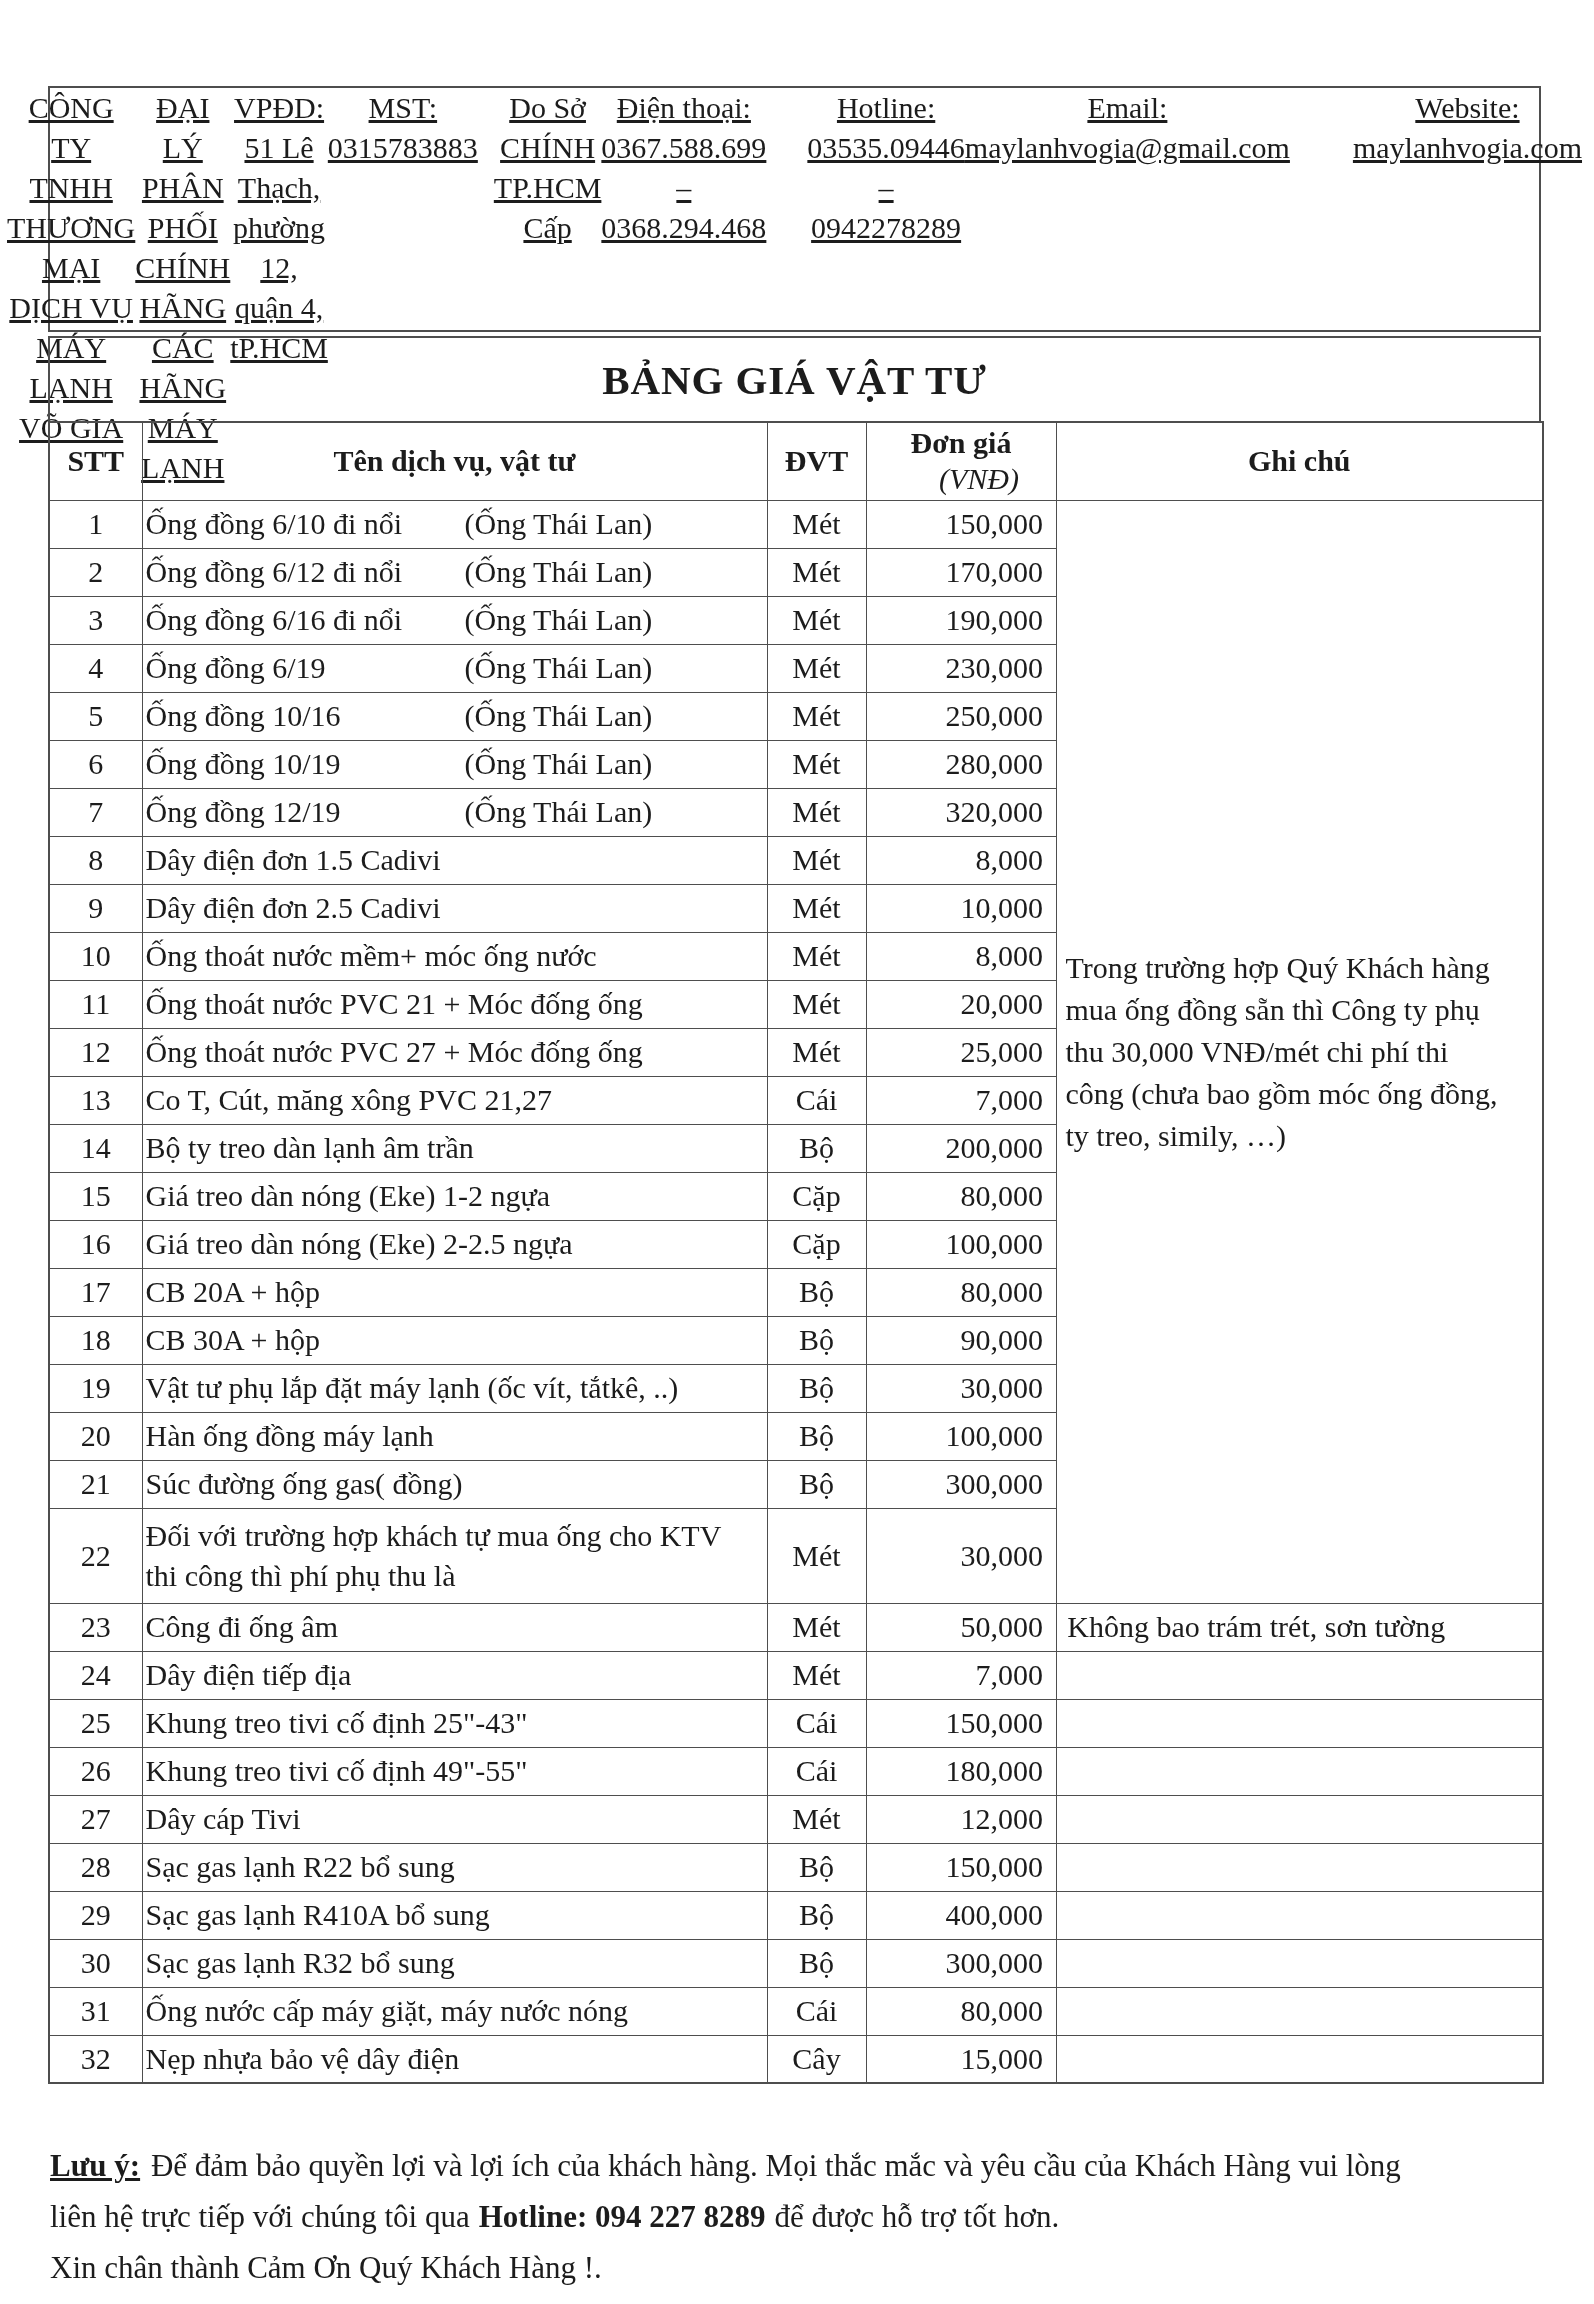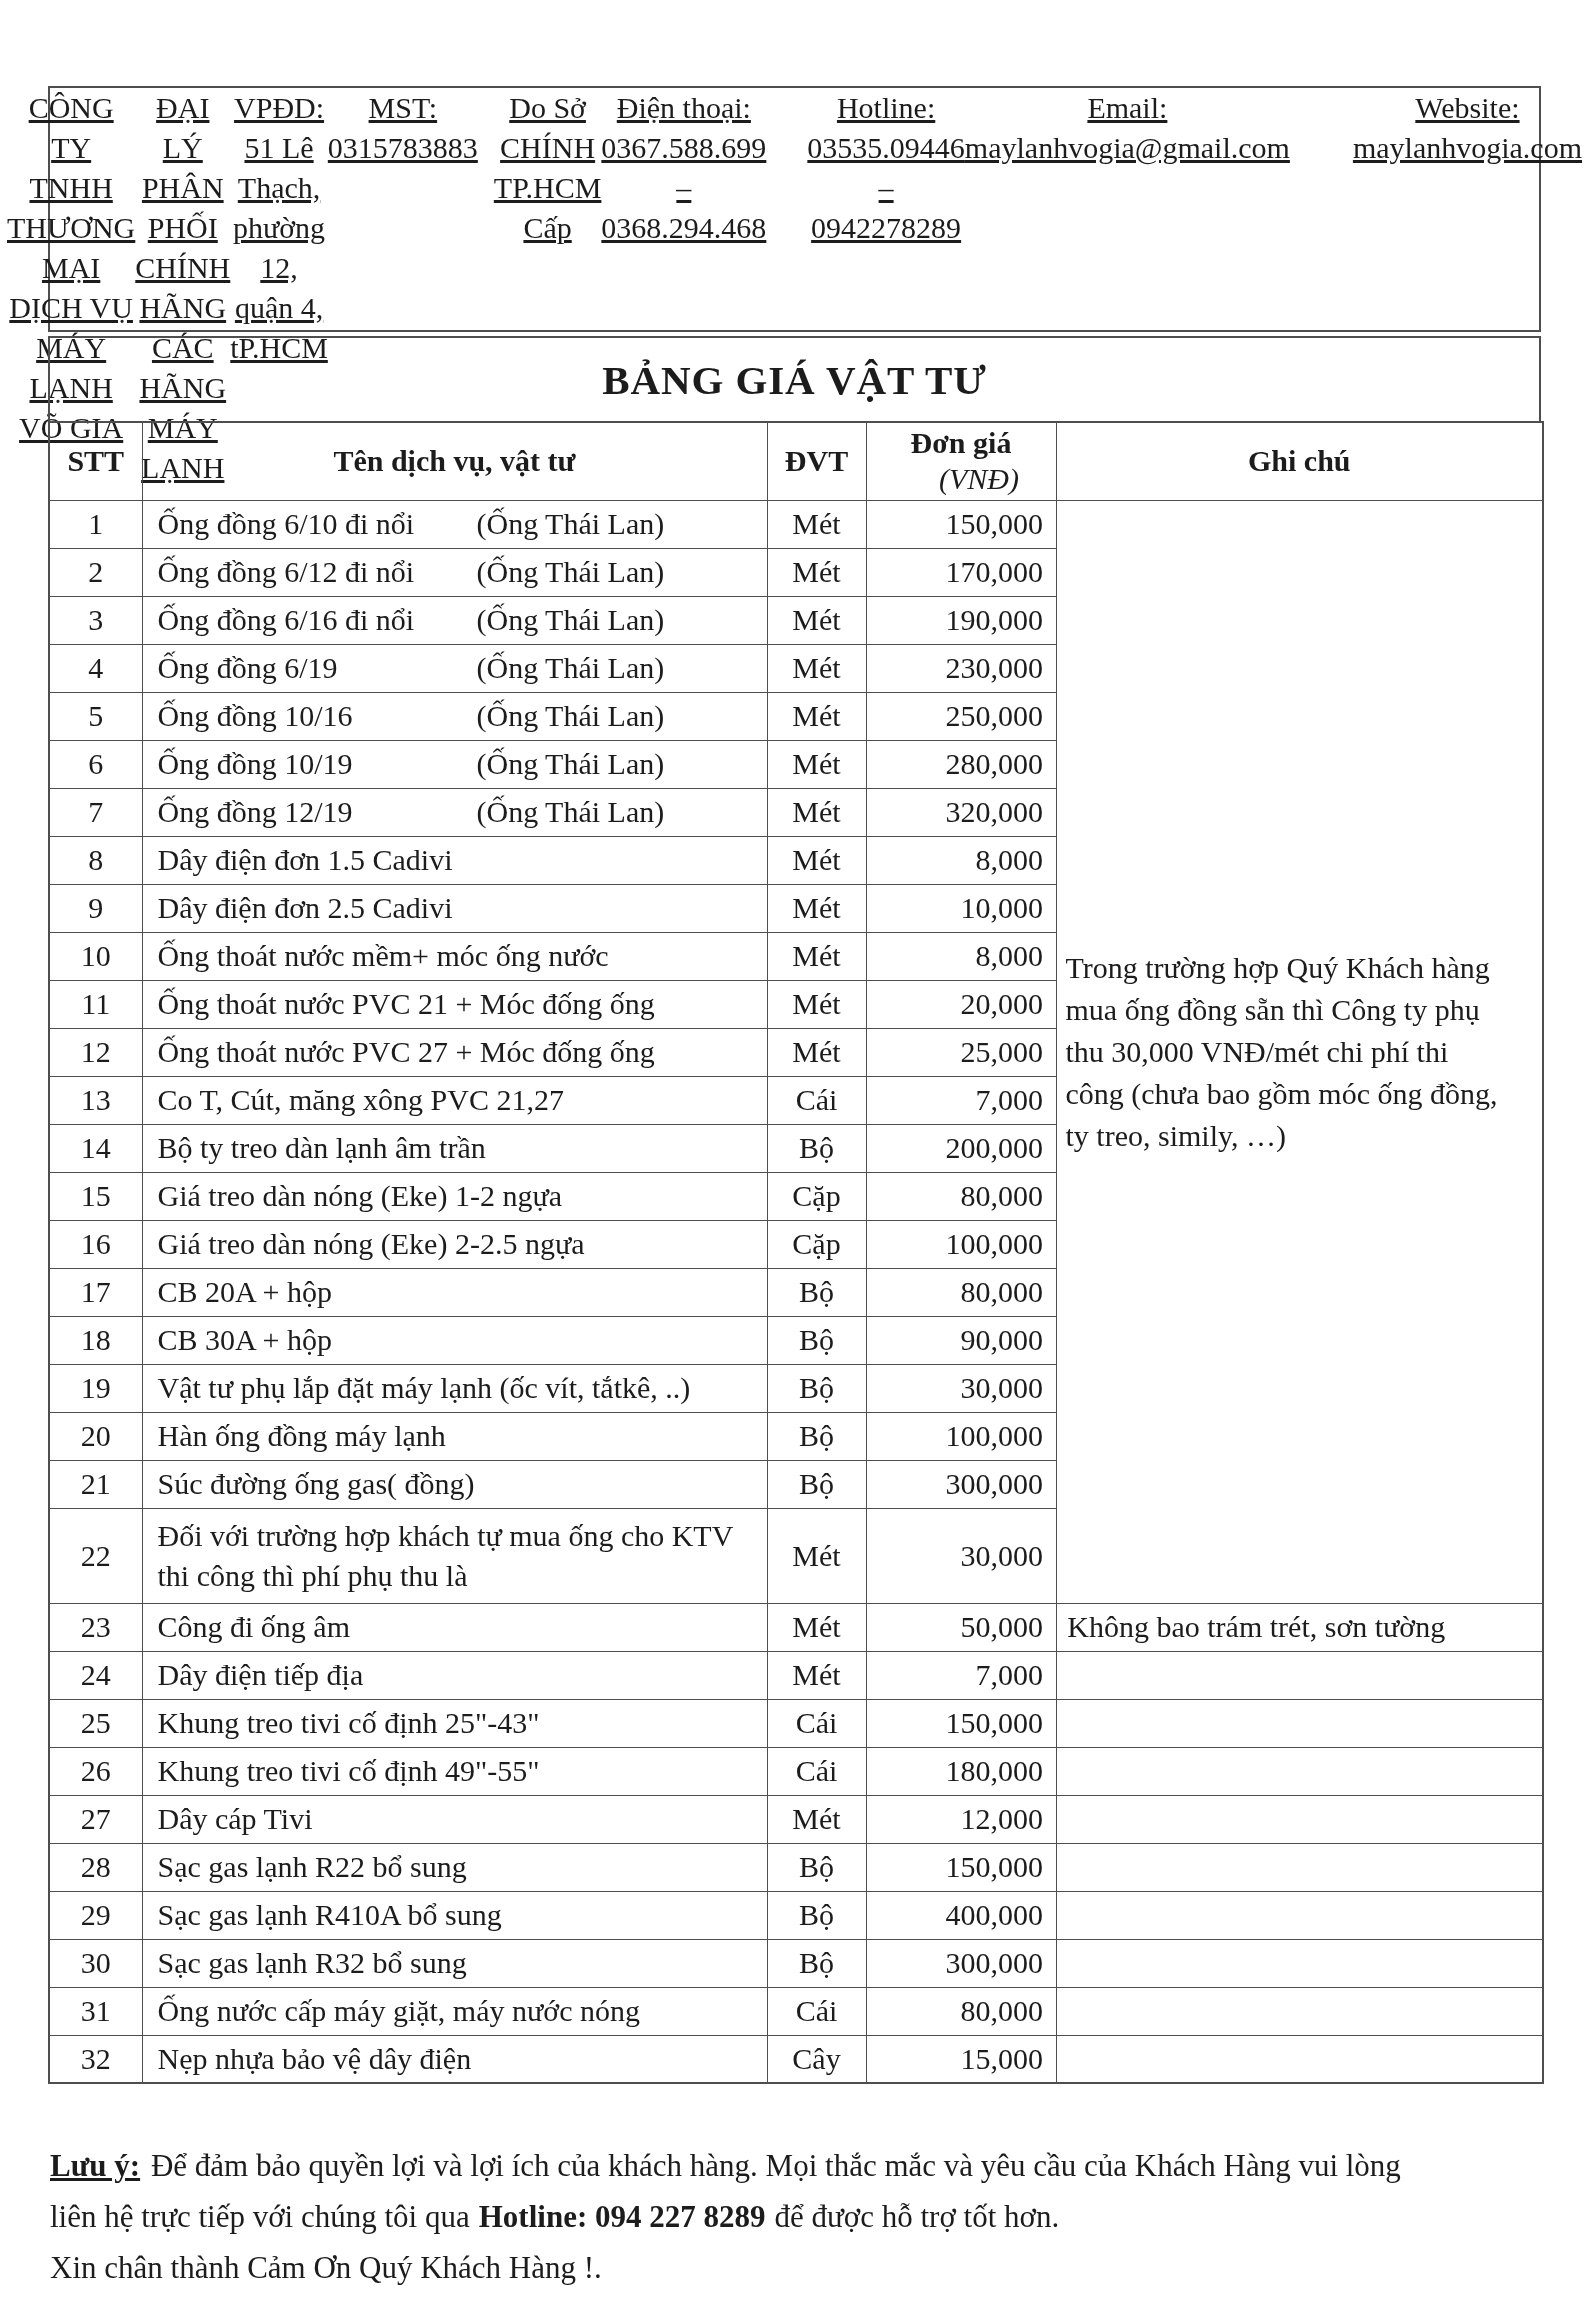--- a/index.html
+++ b/index.html
@@ -27,21 +27,21 @@
     position:absolute;left:48px;top:421px;width:1493px;
     border-collapse:collapse;table-layout:fixed;font-size:30px;
   }
   .price-table th,.price-table td{border:1.8px solid #4e4e4e;vertical-align:middle;box-sizing:border-box;}
   .price-table{border:2.7px solid #4e4e4e;}
   .price-table thead th{height:78px;font-weight:bold;text-align:center;line-height:36px;}
   .hdr-sub{display:block;font-style:italic;font-weight:normal;padding-left:36px;}
   .price-table tbody td{height:48px;}
   tr.tall td{height:95px;}
   .c-stt{text-align:center;}
-  .c-name{padding:0 9px 0 15px;}
+  .c-name{padding:0 9px 0 3px;}
   .nwrap{position:relative;}
   .nm{white-space:nowrap;}
   tr.tall .nm{white-space:normal;line-height:40px;}
   .org{position:absolute;left:319px;top:0;white-space:nowrap;}
   .c-unit{text-align:center;}
   .c-price{text-align:right;padding-right:12.6px;}
   .c-note{padding:0 10.8px;text-align:left;}
   td.merged{padding:0 34px 0 9px;line-height:42px;}
   
   .footer{position:absolute;left:50px;top:2140px;width:1505px;font-size:31px;line-height:51px;}

